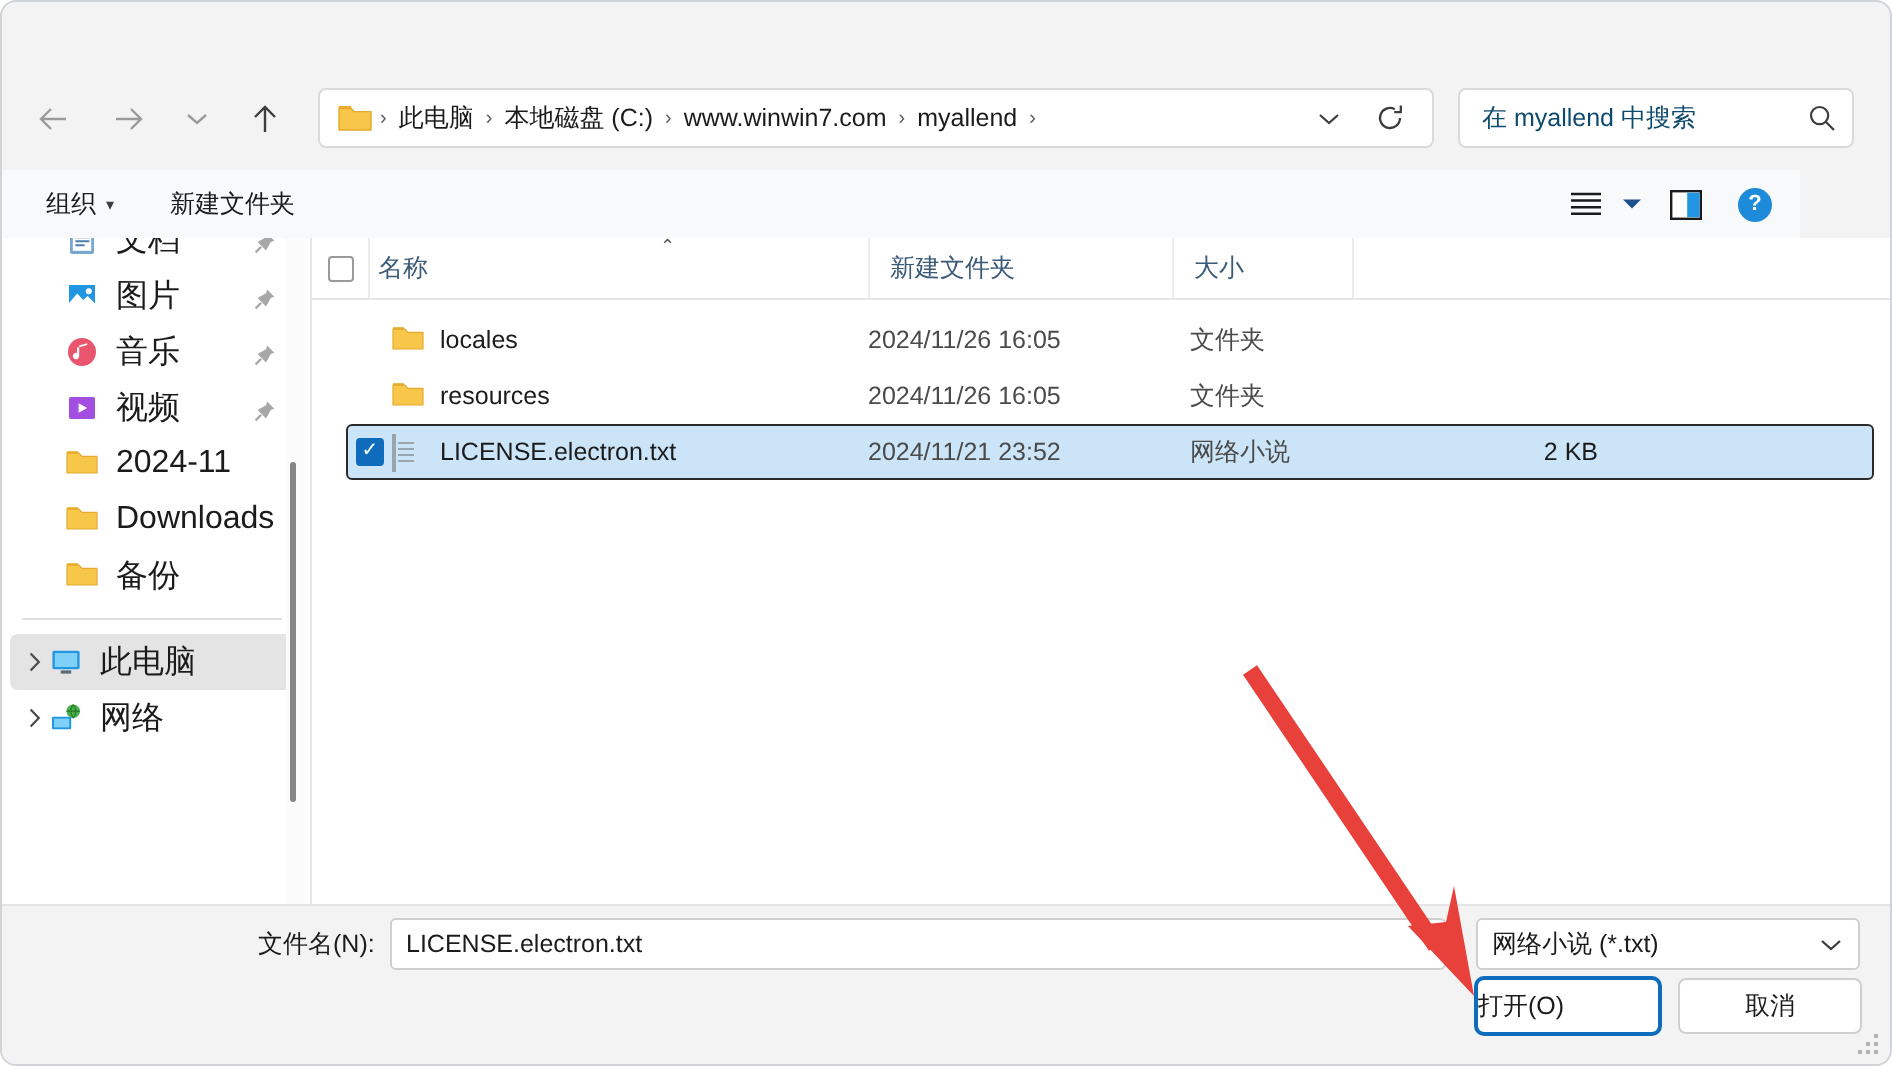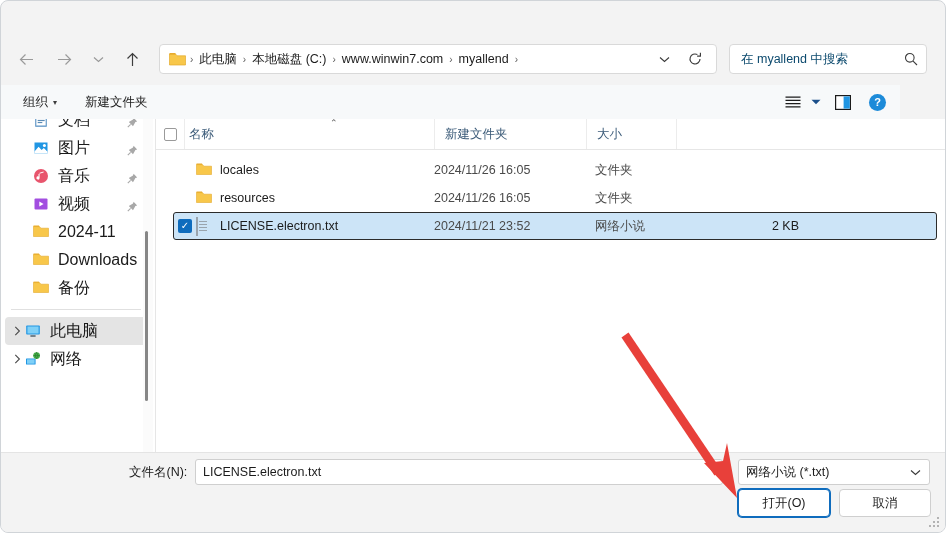--- a/index.html
+++ b/index.html
@@ -318,21 +318,21 @@
     position: absolute; right: 8px; top: 0; height: 24px;
     display: flex; align-items: center; color: #3a3a3a;
   }
   #open-btn {
     position: absolute; left: 737px; top: 488px;
     width: 92px; height: 28px;
     background: #ffffff;
     border: 1px solid #0f6cbd;
     border-radius: 4px;
     box-sizing: border-box;
-    display: flex; align-items: center; justify-content: center;
+    display: flex; align-items: center; justify-content: flex-start;
     font-size: 12.5px; color: #1b1b1b;
     box-shadow: 0 0 0 1px #0f6cbd;
   }
   #cancel-btn {
     position: absolute; left: 838px; top: 488px;
     width: 92px; height: 28px;
     background: #ffffff;
     border: 1px solid #cfcfcf;
     border-radius: 4px;
     box-sizing: border-box;

